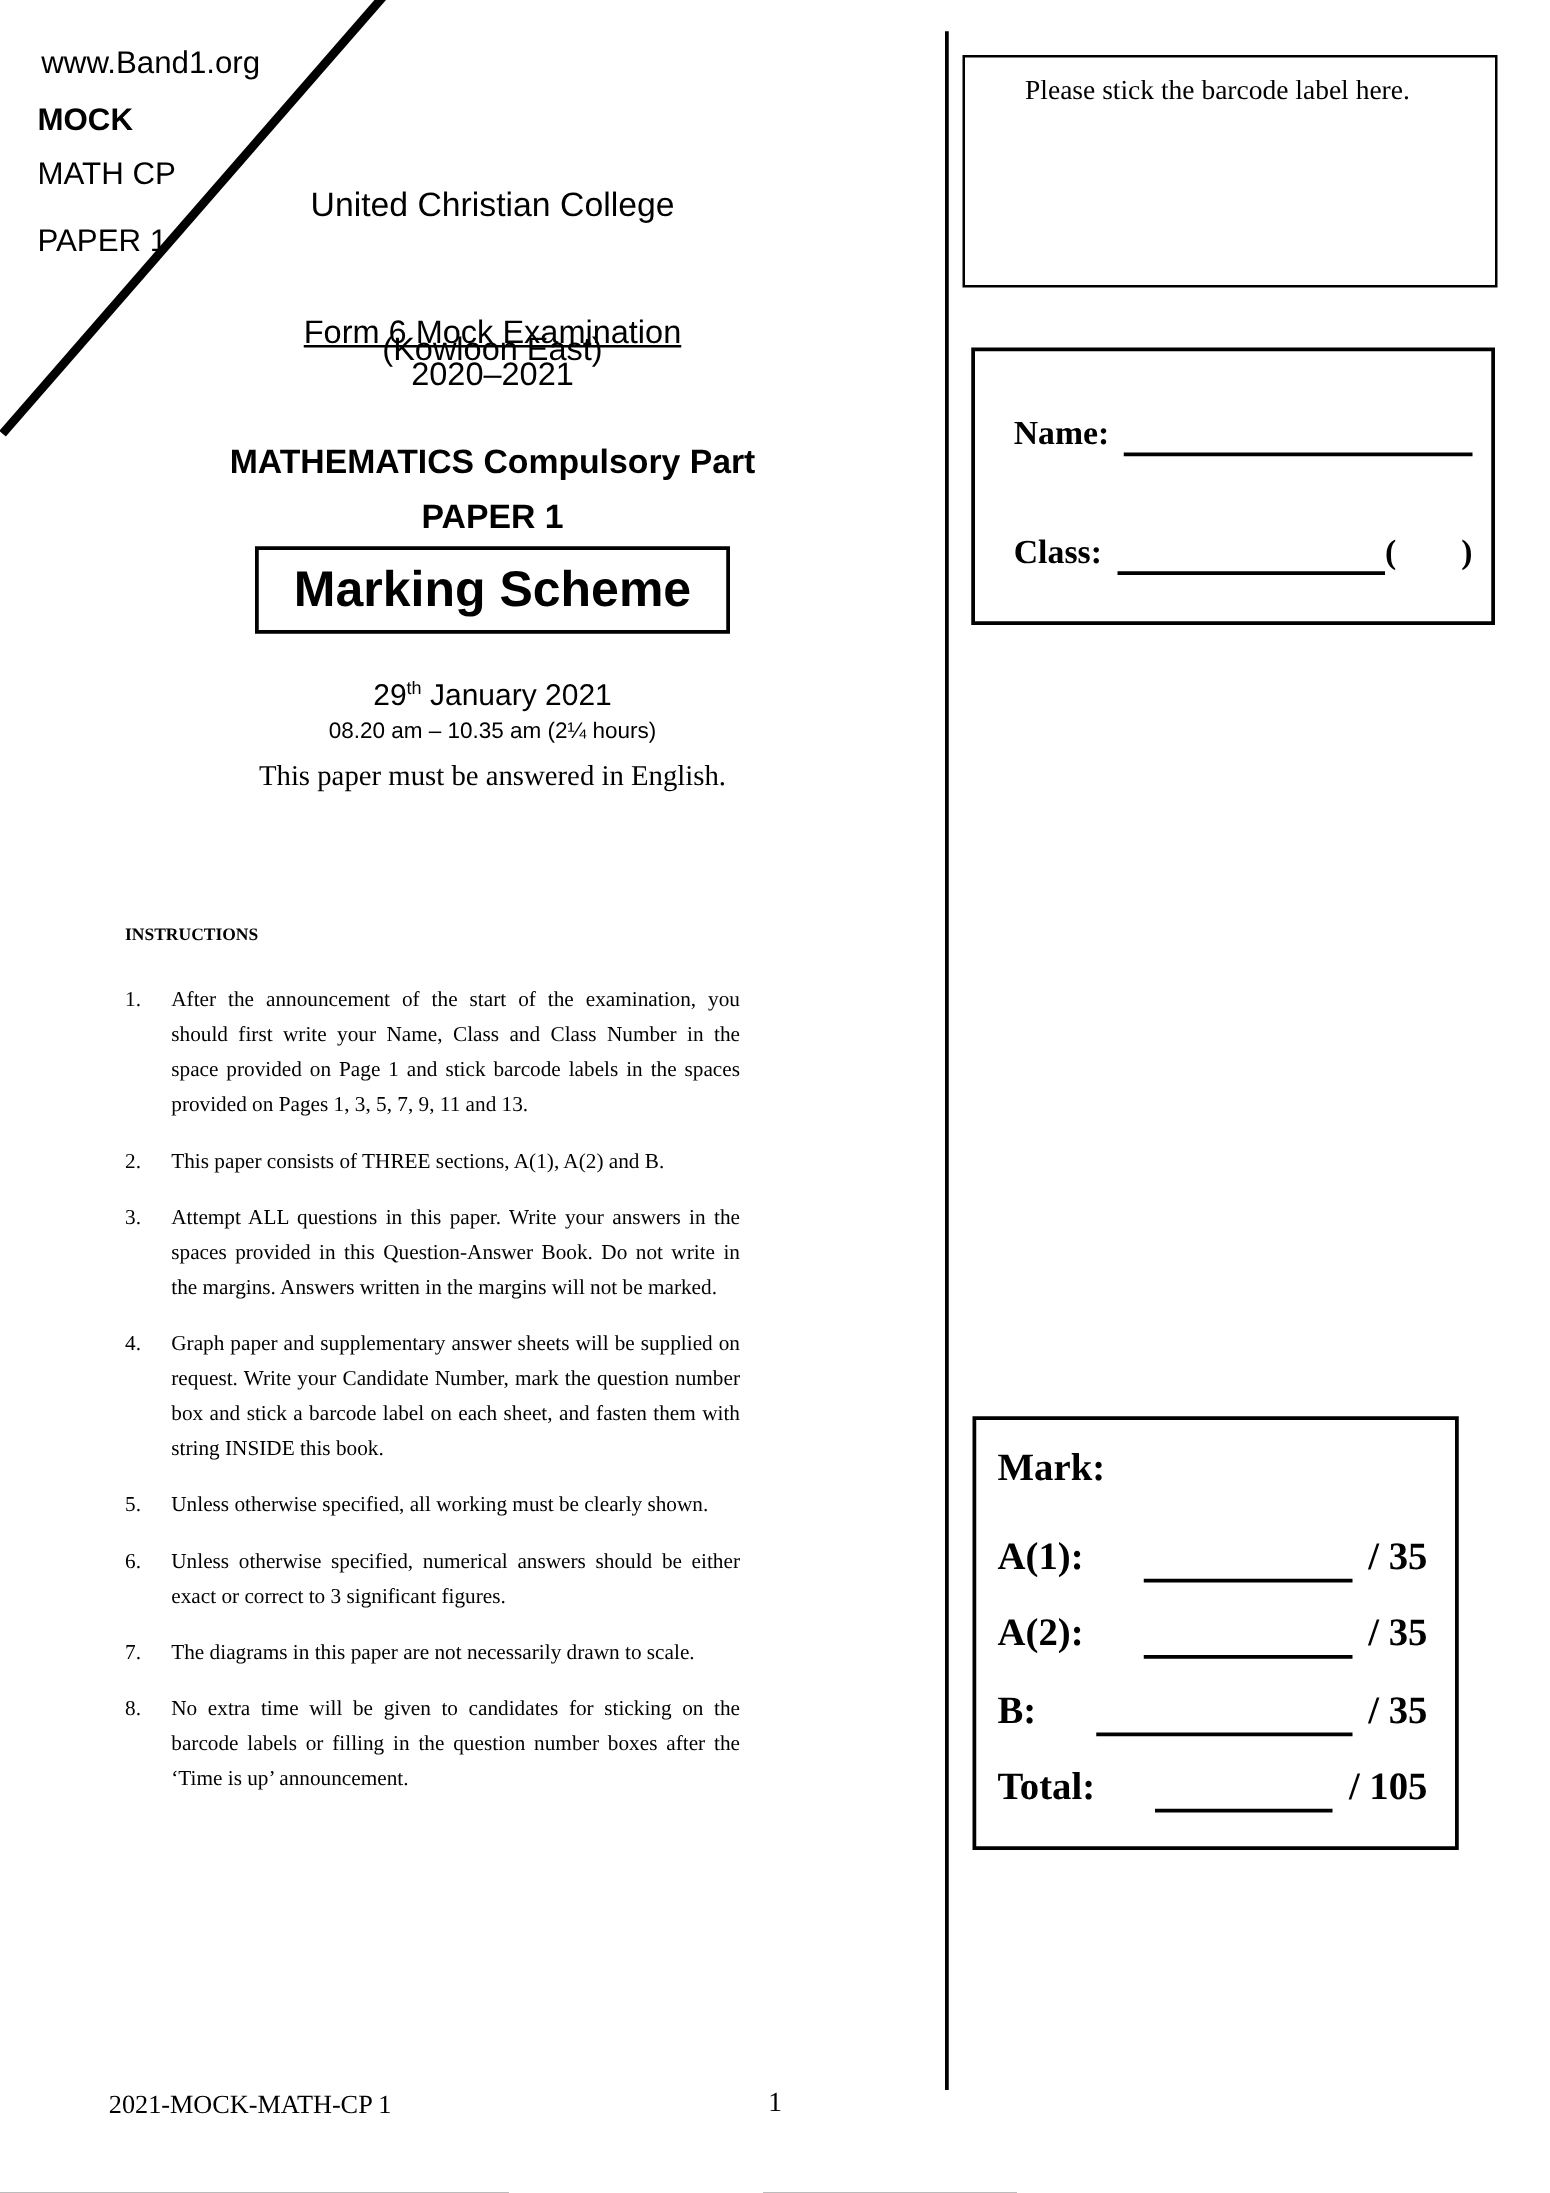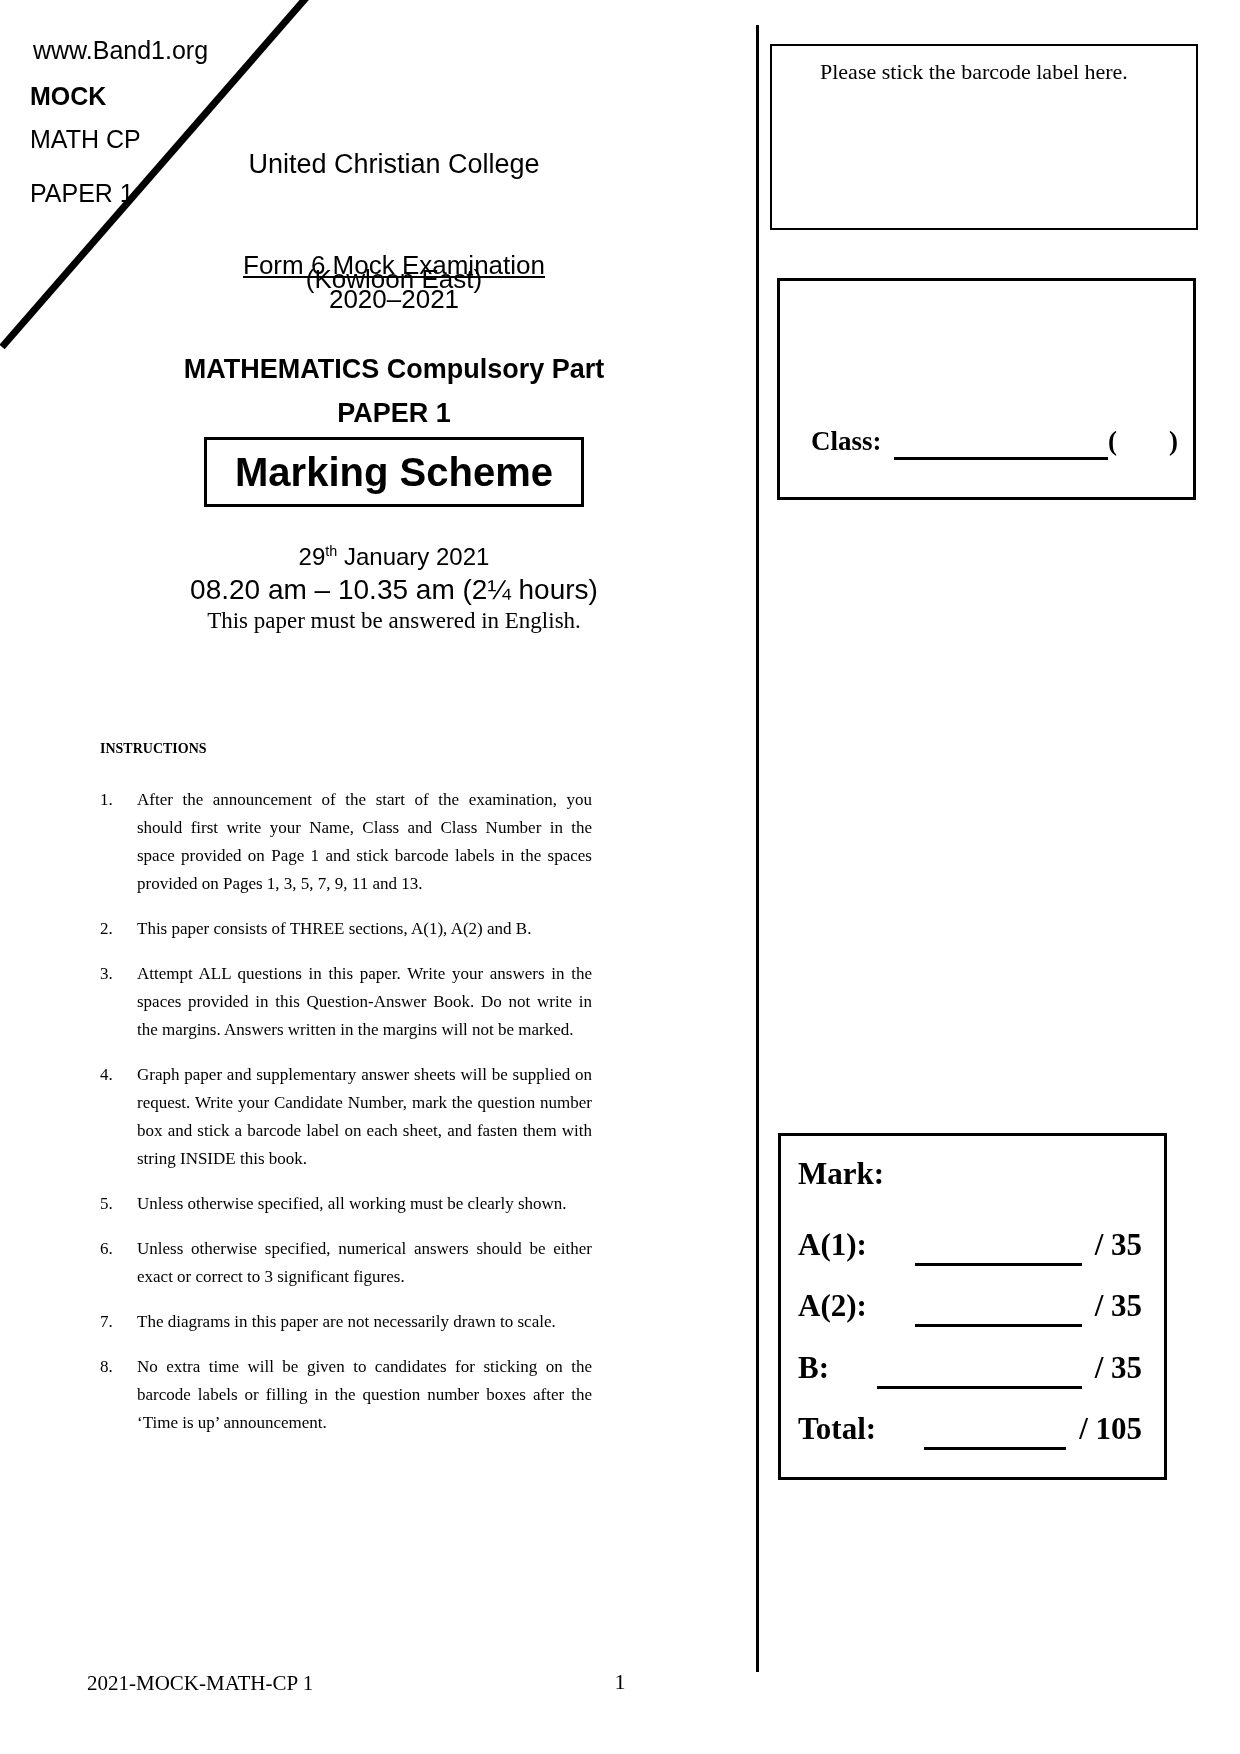--- a/index.html
+++ b/index.html
@@ -30,21 +30,21 @@
   .subject{top:354px;font-size:27px;font-weight:bold;}
   .papertitle{top:398px;font-size:27px;font-weight:bold;}
   .schemewrap{top:437px;}
   .schemebox{
     display:inline-block;border:3px solid #000;
     font-size:40px;font-weight:bold;line-height:64px;
     padding:0 28px;letter-spacing:0px;
   }
   .dateline{top:543px;font-size:24px;}
   .dateline sup{font-size:0.6em;vertical-align:super;}
-  .timeline{top:574px;font-size:28px;}
+  .timeline{top:574px;font-size:18px;}
   .engline{top:608px;font-size:23px;font-family:"Liberation Serif", serif;}
   .insthead{left:100px;top:741px;font-size:14px;font-weight:bold;font-family:"Liberation Serif", serif;}
   .instlist{left:100px;top:786px;width:492px;font-family:"Liberation Serif", serif;}
   .inst-item{
     position:relative;padding-left:37px;margin-bottom:17px;
     font-size:17px;line-height:28px;text-align:justify;
   }
   .inst-num{position:absolute;left:0;top:0;}
 
   
@@ -131,20 +131,24 @@
   <div class="abs tline timeline">08.20 am – 10.35 am (2¼ hours)</div>
   <div class="abs tline engline">This paper must be answered in English.</div>
 
   <div class="abs vline"></div>
 
   <div class="abs barcodebox">
     <div class="barcodetext">Please stick the barcode label here.</div>
   </div>
 
   <div class="abs namebox">
+    <div class="nrow nrow1">
+      <span class="lbl">Name:</span>
+      <span class="fill"></span>
+    </div>
     <div class="nrow nrow2">
       <span class="lbl">Class:</span>
       <span class="fill"></span>
       <span class="paren">(</span>
       <span class="gap"></span>
       <span class="paren">)</span>
     </div>
   </div>
 
   <div class="abs insthead">INSTRUCTIONS</div>

